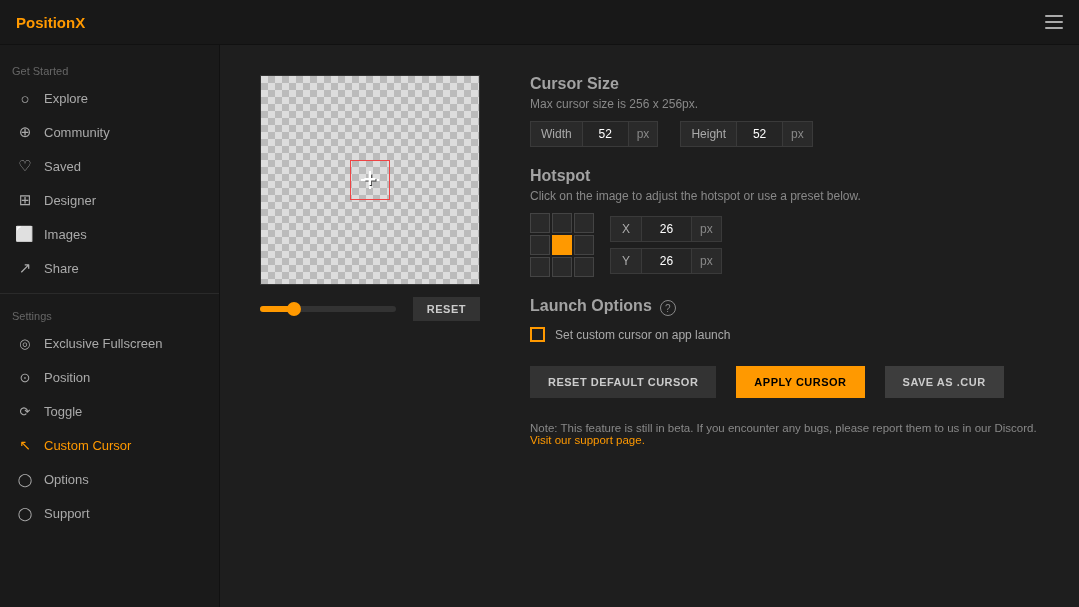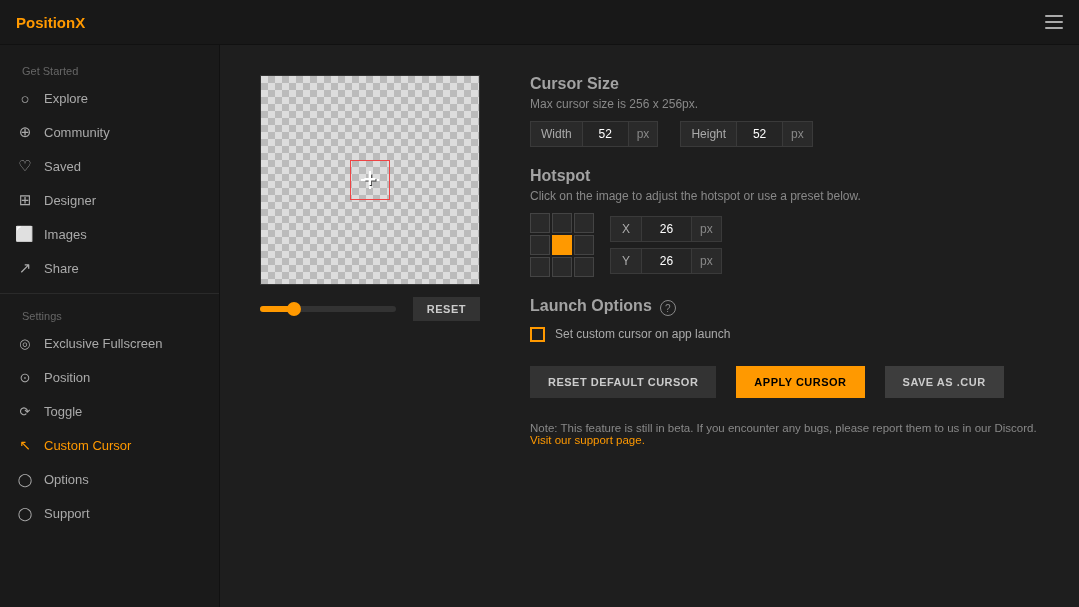--- a/index.html
+++ b/index.html
@@ -61,21 +61,21 @@
       background: #1a1a1a;
       border-right: 1px solid #111;
       display: flex;
       flex-direction: column;
       padding: 12px 0;
       flex-shrink: 0;
     }
     .sidebar-section-label {
       font-size: 11px;
       color: #666;
-      padding: 8px 22px 4px;
+      padding: 8px 12px 4px;
       text-transform: none;
       letter-spacing: 0;
     }
     .sidebar-item {
       display: flex;
       align-items: center;
       gap: 10px;
       padding: 8px 16px;
       cursor: pointer;
       color: #aaa;
@@ -344,20 +344,21 @@
       border-radius: 50%;
       display: flex;
       align-items: center;
       justify-content: center;
       font-size: 10px;
       color: #888;
       cursor: pointer;
     }
     .checkbox-row {
       display: flex;
+      align-items: center;
       gap: 10px;
     }
     .custom-checkbox {
       width: 15px;
       height: 15px;
       border: 2px solid #f90;
       background: transparent;
       cursor: pointer;
       flex-shrink: 0;
     }

